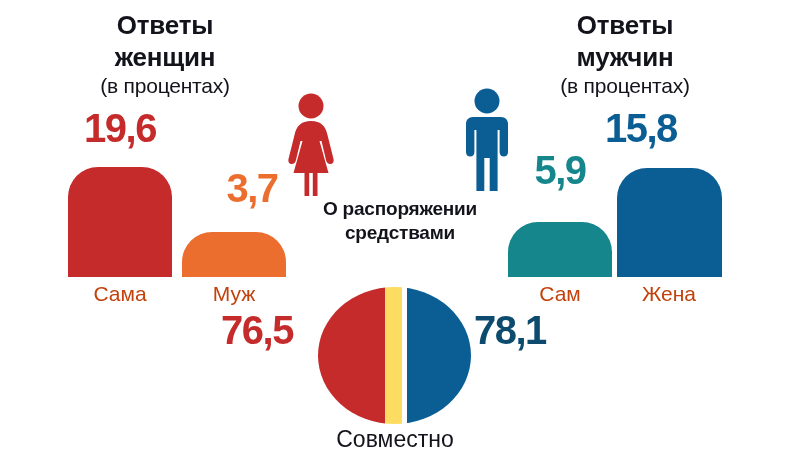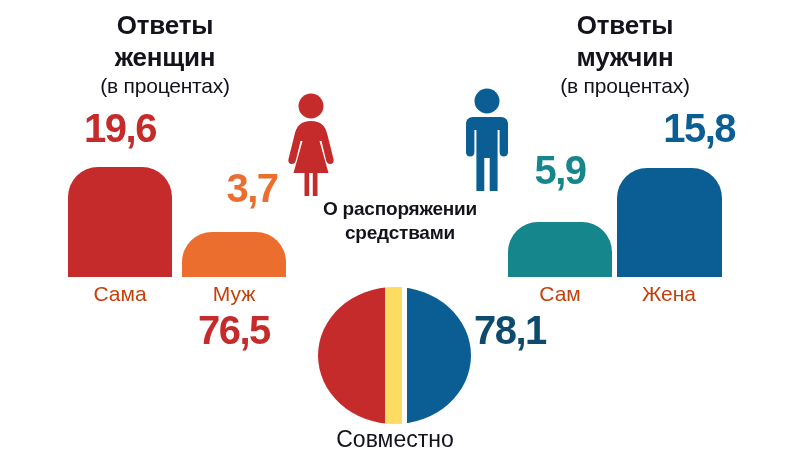--- a/index.html
+++ b/index.html
@@ -88,42 +88,42 @@
   #bar-muzh   { left: 182px; top: 232px; width: 104px; height: 45px; background: #EC6E2E; }
   #value-muzh { left: 200px; top: 168px; width: 104px; text-align: center; color: #EC6E2E; }
   #label-muzh { left: 176px; top: 283px; width: 116px; }
 
   
   #bar-sam    { left: 508px; top: 222px; width: 104px; height: 55px; background: #14868C; }
   #value-sam  { left: 508px; top: 150px; width: 104px; text-align: center; color: #14868C; }
   #label-sam  { left: 502px; top: 283px; width: 116px; }
 
   #bar-zhena  { left: 617px; top: 168px; width: 105px; height: 109px; background: #0B5E94; }
-  #value-zhena{ left: 605px; top: 108px; width: 130px; text-align: right; color: #0B5E94; }
+  #value-zhena{ left: 605px; top: 108px; width: 130px; text-align: left; color: #0B5E94; }
   #label-zhena{ left: 607px; top: 283px; width: 124px; }
 
   
   .pictogram { position: absolute; }
   #icon-woman { left: 287px; top: 93px;  width: 48px; height: 105px; }
   #icon-man   { left: 465px; top: 88px;  width: 44px; height: 105px; }
 
   
   #pie-chart {
     position: absolute;
     left: 318px;
     top: 287px;
     width: 153px;
     height: 137px;
   }
   #pie-value-left {
     position: absolute;
     left: 198px;
     top: 310px;
     width: 118px;
-    text-align: left;
+    text-align: center;
     font-weight: bold;
     font-size: 40px;
     letter-spacing: -1.5px;
     line-height: 1;
     color: #C62B2B;
   }
   #pie-value-right {
     position: absolute;
     left: 474px;
     top: 310px;

